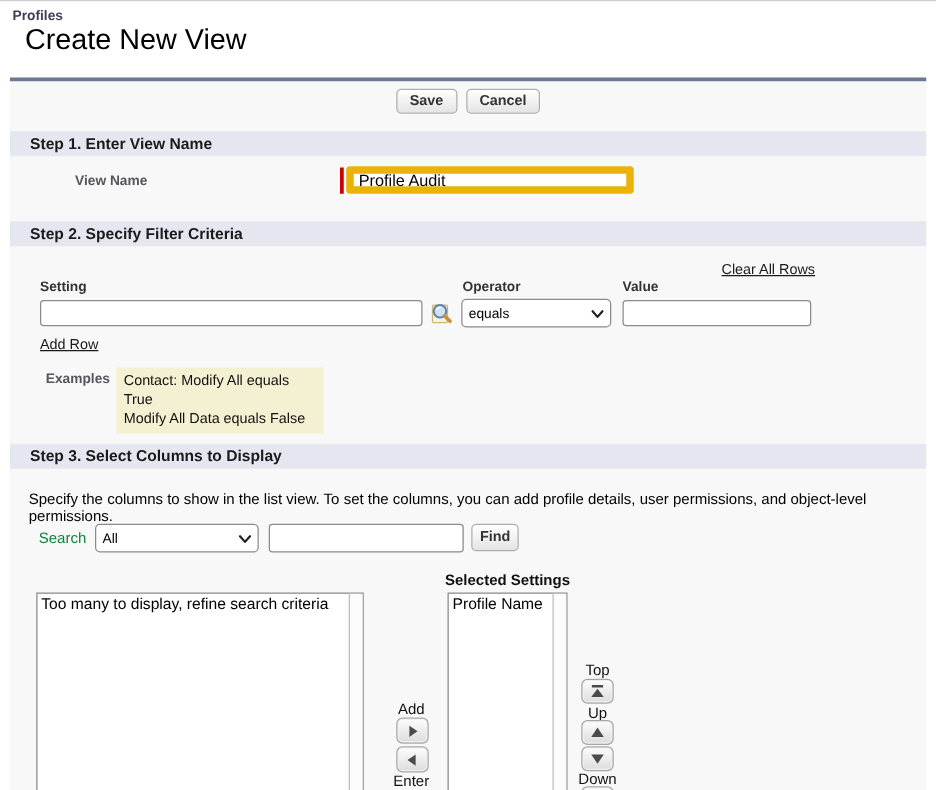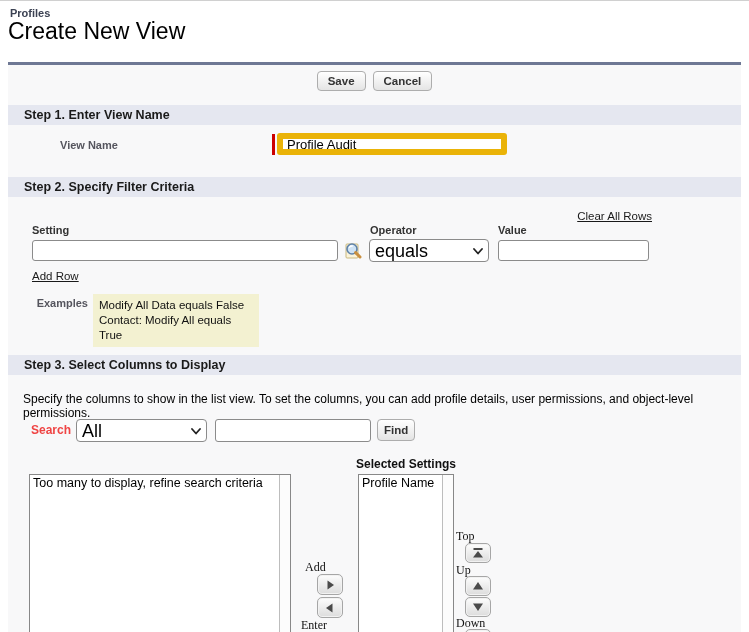--- a/index.html
+++ b/index.html
@@ -1,21 +1,21 @@
 <!DOCTYPE html>
 <html><head>
 <meta charset="utf-8">
 <style>
   * { margin:0; padding:0; box-sizing:border-box; }
   body { background:#fff; font-family:"Liberation Sans", sans-serif; }
   #screen { position:relative; width:749px; height:632px; background:#fff; overflow:hidden; }
 
   .topline { position:absolute; left:0; top:0; width:749px; height:1px; background:#d0d0d0; }
   .breadcrumb { position:absolute; left:10px; top:7px; font-size:11px; font-weight:bold; color:#3c4253; }
-  .page-title { position:absolute; left:8px; top:18px; font-size:23px; color:#000; }
+  .page-title { position:absolute; left:20px; top:18px; font-size:23px; color:#000; }
 
   .panel { position:absolute; left:8px; top:62px; width:733px; height:570px; background:#f8f8f9; border-top:3px solid #6e7894; }
 
   .btn-row { position:absolute; left:8px; top:71px; width:733px; display:flex; justify-content:center; gap:7px; }
   .btn { height:20px; padding:0 10px; font-family:"Liberation Sans",sans-serif; font-size:11.5px; font-weight:bold; color:#333;
          background:linear-gradient(#ffffff,#e4e4e4); border:1px solid #adadad; border-radius:4px; cursor:pointer; }
 
   .sec-header { position:absolute; left:8px; width:733px; height:20px; background:#e5e7f0; color:#1a1a1a;
                 font-size:12.5px; font-weight:bold; line-height:20px; padding-left:16px; }
   #sec1 { top:105px; } #sec2 { top:177px; } #sec3 { top:355px; }
@@ -31,43 +31,43 @@
   .col-label { position:absolute; top:224px; font-size:11px; font-weight:bold; color:#333; }
   #lbl-setting { left:32px; } #lbl-operator { left:370px; } #lbl-value { left:498px; }
 
   .text-input { position:absolute; border:1px solid #8b8b8b; border-radius:3px; background:#fff; font-size:13px; padding:0 4px; }
   .setting-input { left:32px; top:240px; width:306px; height:21px; }
   .value-input { left:498px; top:240px; width:151px; height:21px; }
   .lookup-icon { position:absolute; left:344px; top:241px; width:19px; height:19px; cursor:pointer; }
 
   .select-wrap { position:absolute; border:1px solid #8b8b8b; border-radius:4px; background:#fff; }
   .select-wrap select { width:100%; height:100%; border:none; background:transparent; font-family:"Liberation Sans",sans-serif;
-                        font-size:18px; padding:0 18px 0 5px; -webkit-appearance:none; appearance:none; outline:none; }
+                        font-size:11px; padding:0 18px 0 5px; -webkit-appearance:none; appearance:none; outline:none; }
   .select-chevron { position:absolute; right:5px; top:50%; margin-top:-3px; pointer-events:none; }
   .operator-select { left:369px; top:239px; width:120px; height:23px; }
   .addrow-wrap { position:absolute; left:32px; top:266px; }
   .examples-label { left:18px; top:297px; width:70px; text-align:right; }
   .examples-box { position:absolute; left:93px; top:294px; width:166px; background:#f3f1d1; padding:4px 6px;
                   font-size:11.5px; line-height:15px; color:#111; }
 
   .step3-desc { position:absolute; left:23px; top:392px; width:712px; font-size:12px; color:#000; }
-  .search-label { position:absolute; left:31px; top:423px; font-size:12px; font-weight:bold; color:#ef4444; }
+  .search-label { position:absolute; left:31px; top:423px; font-size:12px; font-weight:normal; color:#15803d; }
   .search-select { left:76px; top:419px; width:131px; height:23px; }
   .search-input { left:215px; top:419px; width:156px; height:23px; }
   .find-btn { position:absolute; left:377px; top:419px; height:22px; padding:0 6px; }
 
   .list-label { position:absolute; top:457px; font-size:12px; font-weight:bold; color:#111; text-align:center; }
   #avail-label { left:29px; width:262px;margin-top:36px; } #sel-label { left:348px; width:116px; }
   .listbox { position:absolute; top:474px; background:#fff; border:1px solid #888; }
   #avail-list { left:29px; width:262px; height:170px; }
   #sel-list { left:358px; width:96px; height:170px; }
   .list-scroll { position:absolute; top:0; right:0; bottom:0; width:11px; border-left:1px solid #bdbdbd; background:#fcfcfc; }
   .list-item { font-size:12.5px; color:#000; padding:1px 3px; white-space:nowrap; overflow:hidden; }
 
-  .mini-label { position:absolute; font-size:12px; color:#111; text-align:left;font-family:Liberation Serif, serif; }
+  .mini-label { position:absolute; font-size:12px; color:#111; text-align:center; }
   #add-label { left:305px; top:560px; width:48px; }
   #remove-label { left:301px; top:618px; width:56px; }
   #top-label { left:456px; top:529px; width:44px; }
   #up-label { left:456px; top:563px; width:44px; }
   #down-label { left:456px; top:616px; width:44px; }
 
   .icon-btn { position:absolute; width:26px; height:20px; border:1px solid #a6a6a6; border-radius:5px;
               background:linear-gradient(#fdfdfd,#dcdcdc); box-shadow:inset 0 0 0 1px #f2f2f2;
               display:flex; align-items:center; justify-content:center; cursor:pointer; padding:0; }
   #add-btn { left:317px; top:574px; height:21px; }
@@ -122,22 +122,22 @@
         <polyline points="1,1 5,5.5 9,1" fill="none" stroke="#222" stroke-width="1.8" stroke-linecap="round" stroke-linejoin="round"></polyline>
       </svg>
   </div>
   <input class="text-input value-input" type="text" value="" style="">
 
   <div class="addrow-wrap">
     <span class="link">Add Row</span>
   </div>
   <div class="form-label examples-label">Examples</div>
   <div class="examples-box">
+    <div>Contact: Modify All equals True</div>
     <div>Modify All Data equals False</div>
-    <div>Contact: Modify All equals True</div>
   </div>
 
   <div class="sec-header" id="sec3">Step 3. Select Columns to Display</div>
   <div class="step3-desc">Specify the columns to show in the list view. To set the columns, you can add profile details, user permissions, and object-level permissions.</div>
 
   <div class="search-label">Search</div>
   <div class="select-wrap search-select">
     <select>
       <option>All</option>
     </select>

